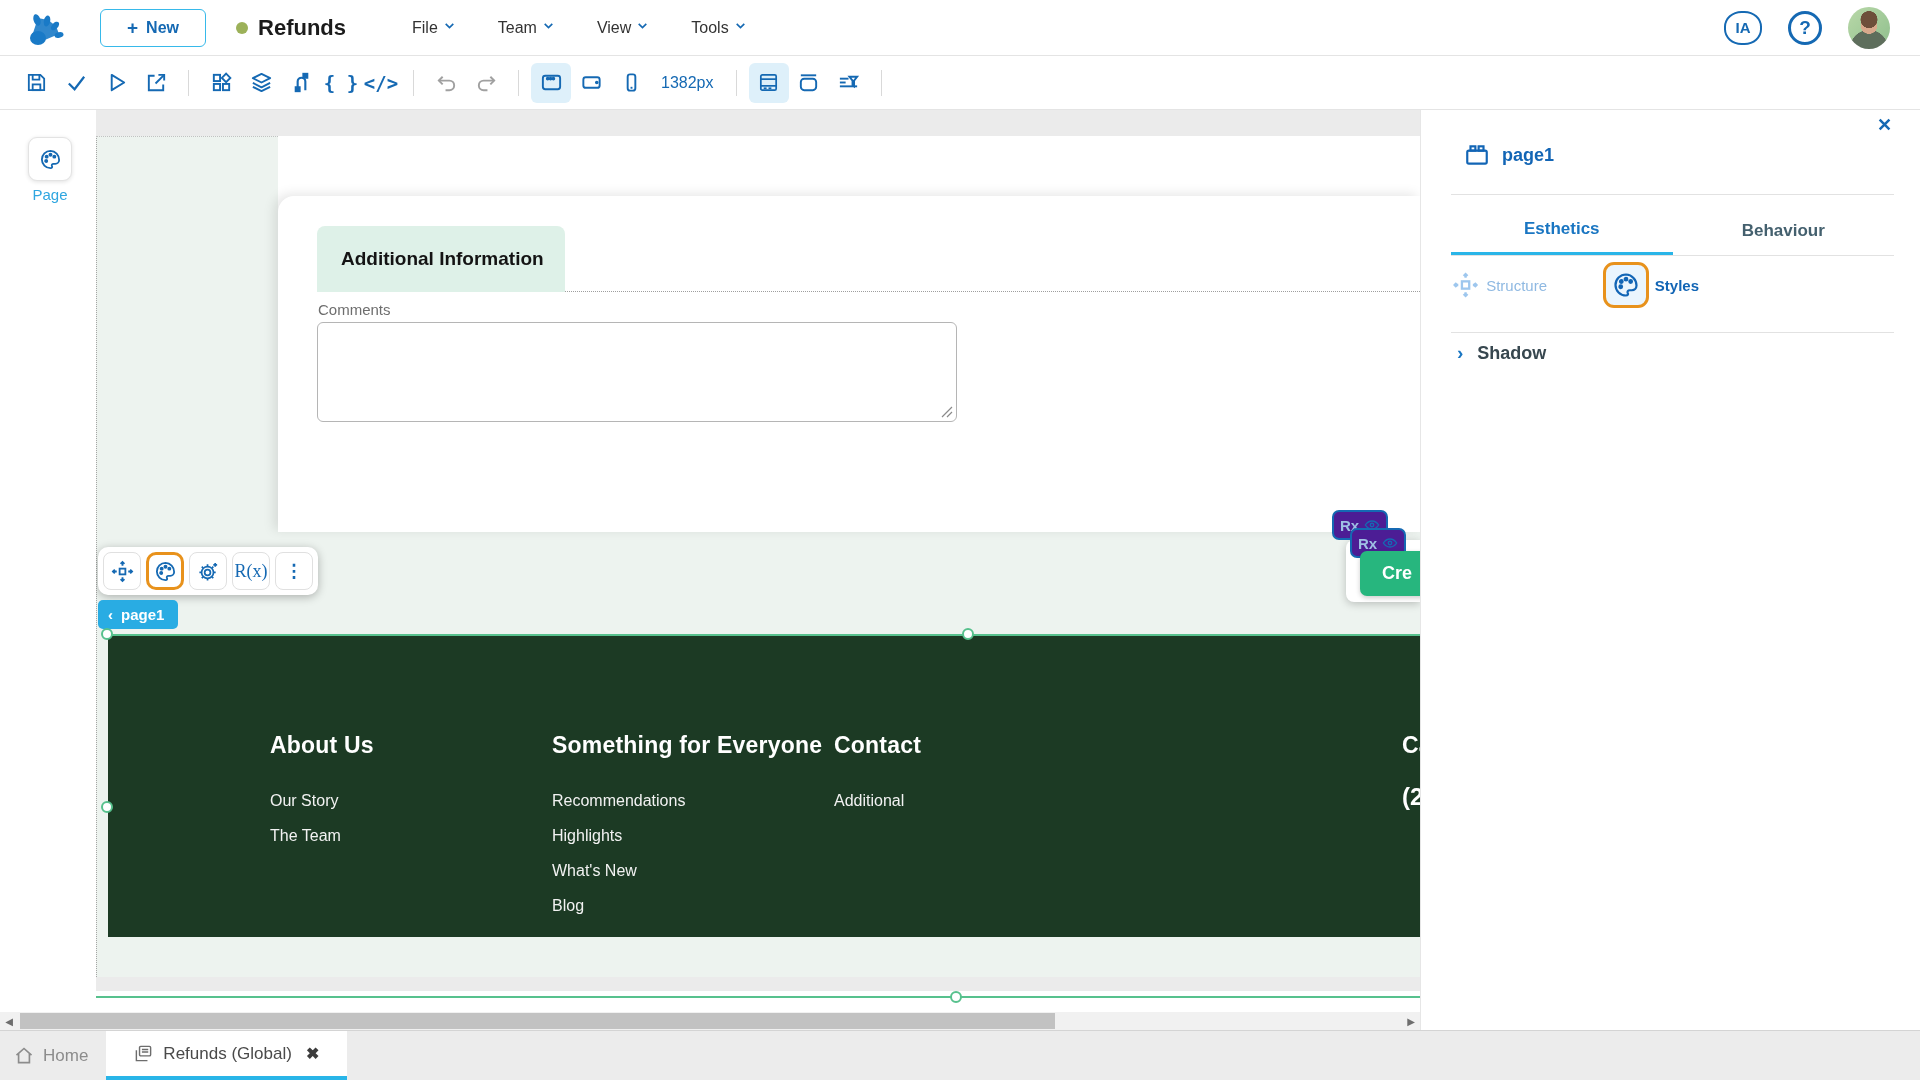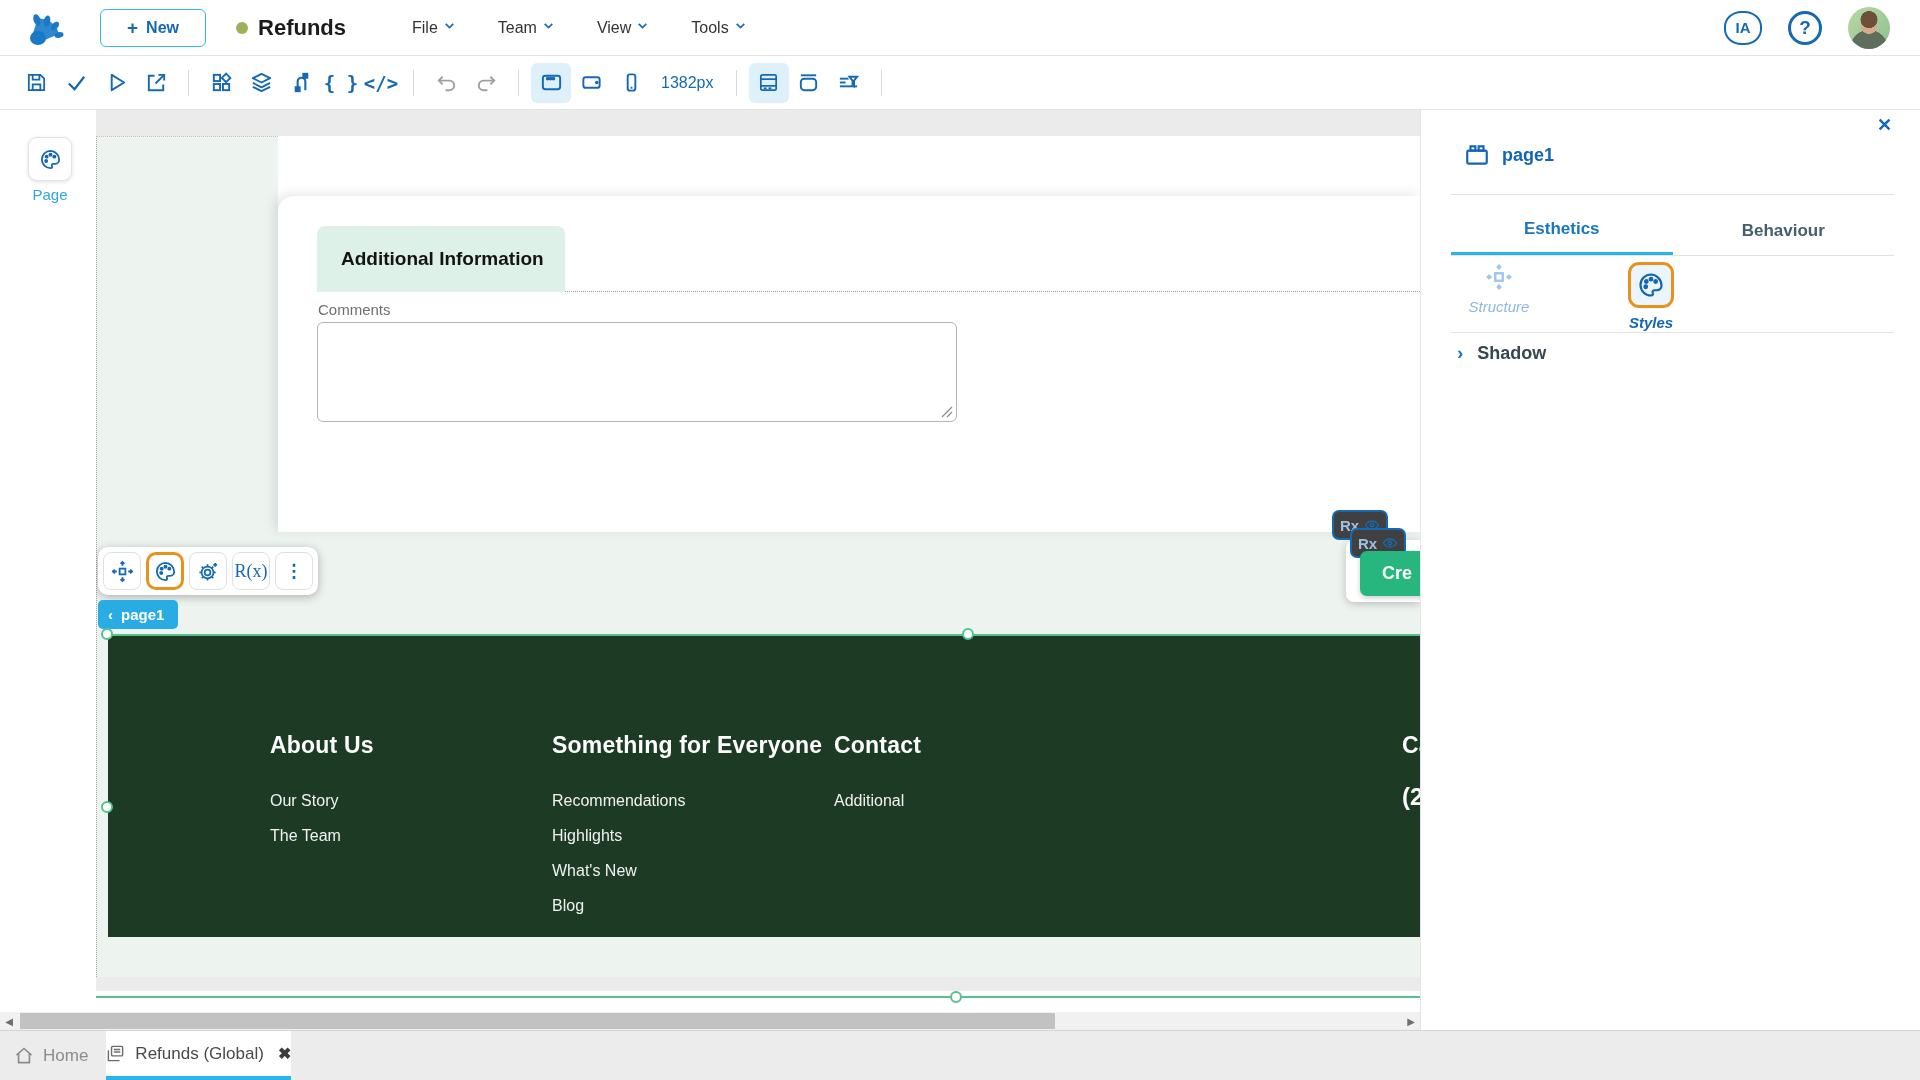--- a/index.html
+++ b/index.html
@@ -88,21 +88,21 @@
   .fcol h3 { font-size:23px; font-weight:bold; margin-bottom:24px; letter-spacing:.2px; }
   .fcol a { display:block; font-size:16px; color:#f2f2f2; line-height:35px; text-decoration:none; cursor:pointer; }
   .fphone { font-size:24px; font-weight:bold; margin-top:14px; }
   .gray-strip2 { position:absolute; left:0; top:867px; width:1324px; height:14px; background:#ebebeb; }
   .sel-line { position:absolute; left:0; top:886px; width:1324px; height:0; border-top:2px solid #57c18d; }
   .handle { position:absolute; width:12px; height:12px; background:#fff; border:2px solid #57c18d;
             border-radius:50%; cursor:grab; }
 
   .mini-panel { position:absolute; left:1250px; top:430px; width:74px; height:62px; background:#fff;
                 border-radius:8px 0 0 8px; box-shadow:0 2px 8px rgba(0,0,0,.22); }
-  .rx-badge { position:absolute; width:56px; height:30px; background:#404040; border:2px solid #1569b3;
+  .rx-badge { position:absolute; width:56px; height:30px; background:#4c1d95; border:2px solid #1569b3;
               border-radius:7px; display:flex; align-items:center; justify-content:center; gap:5px; cursor:pointer; }
   .rx-badge span { color:#9fc0e4; font-weight:bold; font-size:15px; }
   .create-btn { position:absolute; left:1264px; top:441px; width:70px; height:45px; background:#27b67e;
                 border:none; border-radius:7px; color:#fff; font-weight:bold; font-size:18px;
                 text-align:left; padding-left:22px; cursor:pointer; box-shadow:0 2px 5px rgba(0,0,0,.2); }
 
   .hscroll { position:absolute; left:0; bottom:0; width:1420px; height:18px; background:#f1f1f1; }
   .hs-arrow { position:absolute; top:0; width:18px; height:18px; display:flex; align-items:center;
               justify-content:center; color:#6e6e6e; font-size:10px; cursor:pointer; }
   .hs-thumb { position:absolute; left:20px; top:1px; width:1035px; height:16px; background:#c2c2c2; cursor:grab; }
@@ -114,36 +114,36 @@
   .panel-head { position:absolute; left:43px; top:32px; display:flex; align-items:center; gap:12px;
                 color:#1265b5; font-weight:bold; font-size:18px; }
   .pdivider { position:absolute; left:30px; right:26px; height:1px; background:#e2e2e2; }
   .ptabs { position:absolute; left:30px; right:26px; top:96px; height:50px; display:flex;
            border-bottom:1px solid #e2e2e2; }
   .ptab { flex:1; display:flex; align-items:center; justify-content:center; font-size:17px;
           font-weight:bold; cursor:pointer; }
   .ptab.active { color:#1a76c2; border-bottom:3px solid #29b5e8; }
   .ptab.idle { color:#44606e; }
   .toggles { position:absolute; left:30px; top:152px; display:flex; gap:56px; }
-  .toggle { display:flex; flex-direction:column; align-items:center; gap:6px; cursor:pointer; width:96px;font-style:italic; }
+  .toggle { display:flex; flex-direction:row; align-items:center; gap:6px; cursor:pointer; width:96px; }
   .toggle .tlabel { font-size:15px; }
   .toggle.disabled .tlabel { color:#8fb9e2; }
   .toggle.active .tlabel { color:#1265b5; font-weight:bold; }
   .styles-box { width:46px; height:46px; border:3px solid #e8921c; border-radius:11px; background:#eaf5fd;
                 display:flex; align-items:center; justify-content:center; }
   .accordion { position:absolute; left:36px; top:232px; display:flex; align-items:center; gap:14px; cursor:pointer; }
   .acc-chev { color:#1a76c2; font-weight:bold; font-size:19px; }
   .acc-label { color:#37474f; font-weight:bold; font-size:18px;text-align:right; }
 
   
   .tabsbar { position:absolute; left:0; top:1030px; width:1920px; height:50px; background:#ececec;
              border-top:1px solid #d4d4d4; display:flex; align-items:stretch; }
   .home-tab { display:flex; align-items:center; gap:9px; padding:0 18px 0 14px; color:#8c8c8c;
               font-size:17px; cursor:pointer; }
-  .doc-tab { background:#fff; display:flex; align-items:center; gap:10px; padding:0 0;
+  .doc-tab { background:#fff; display:flex; align-items:center; gap:10px; padding:0 28px;
              border-bottom:4px solid #29b5e8; color:#4a4a4a; font-size:17px; cursor:pointer; }
   .doc-close { font-weight:bold; color:#3c3c3c; font-size:16px; margin-left:4px; cursor:pointer; }
 </style>
 </head>
 <body>
 
 <div class="screen">
 
   <div class="topbar">
     <svg class="logo" viewBox="0 0 40 40">

